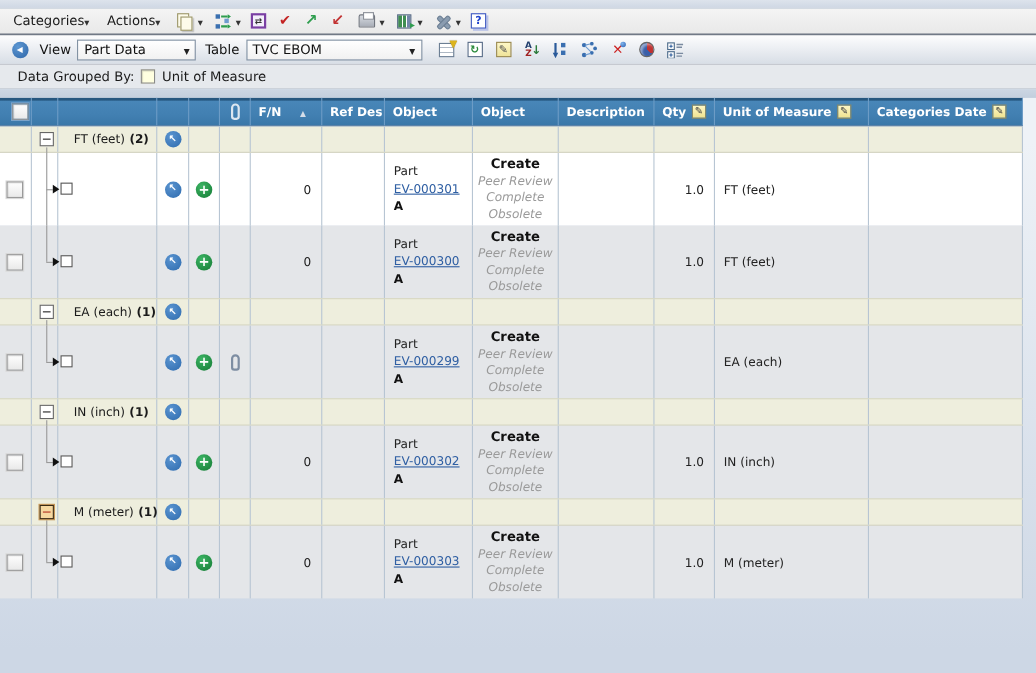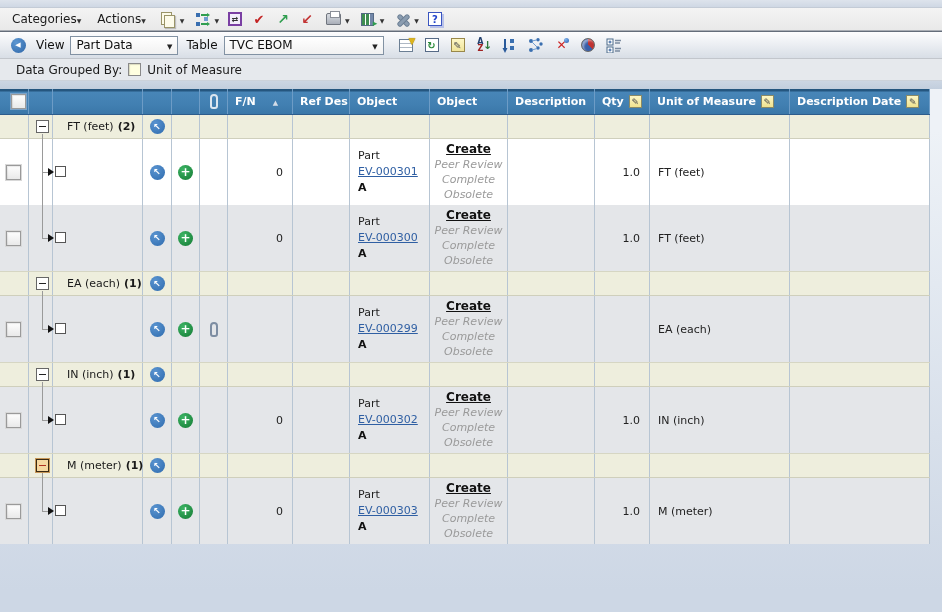--- a/index.html
+++ b/index.html
@@ -148,21 +148,21 @@
             display:flex; align-items:center; justify-content:center; line-height:0; }
   .add-ic::before { content:"+"; }
   .c-center { justify-content:center; }
   .c-right { justify-content:flex-end; padding-right:9px; }
   .c-left { padding-left:8px; }
 
   .objcell { flex-direction:column; align-items:flex-start; justify-content:center; padding-left:8px; line-height:16px; }
   .objcell a { color:#2f5fa3; }
   .objcell b { color:#111; }
   .statecell { flex-direction:column; justify-content:center; text-align:center; line-height:15px; }
-  .state-cur { font-weight:bold; color:#111; font-size:12px;text-decoration:underline; }
+  .state-cur { font-weight:bold; color:#111; font-size:12px; }
   .state-opt { color:#9a9a9a; font-style:italic; font-size:11px; }
 </style>
 </head>
 <body>
 
 <div class="screen">
 
   <div class="topstrip"></div>
 
 
@@ -328,21 +328,21 @@
         </div>
       <div class="cell w12">
           <span>Qty</span>
           <span class="pencil"></span>
         </div>
       <div class="cell w13">
           <span>Unit of Measure</span>
           <span class="pencil"></span>
         </div>
       <div class="cell w14">
-          <span>Description Date</span>
+          <span>Categories Date</span>
           <span class="pencil"></span>
         </div>
     </div>
 
     <div class="trow grow first">
       <div class="cell w1"></div>
       <div class="cell w2">
           <span class="exp"></span>
           <span class="gline"></span>
         </div>

